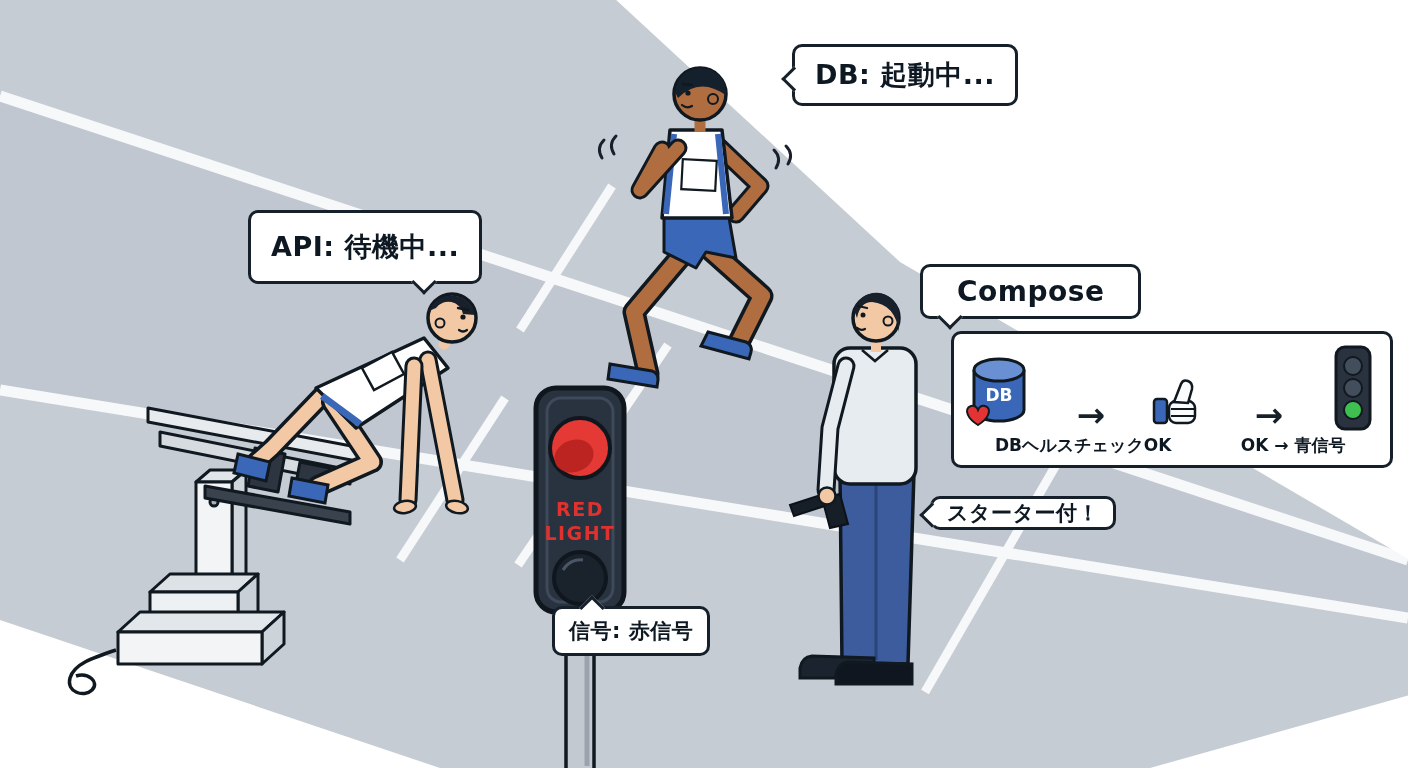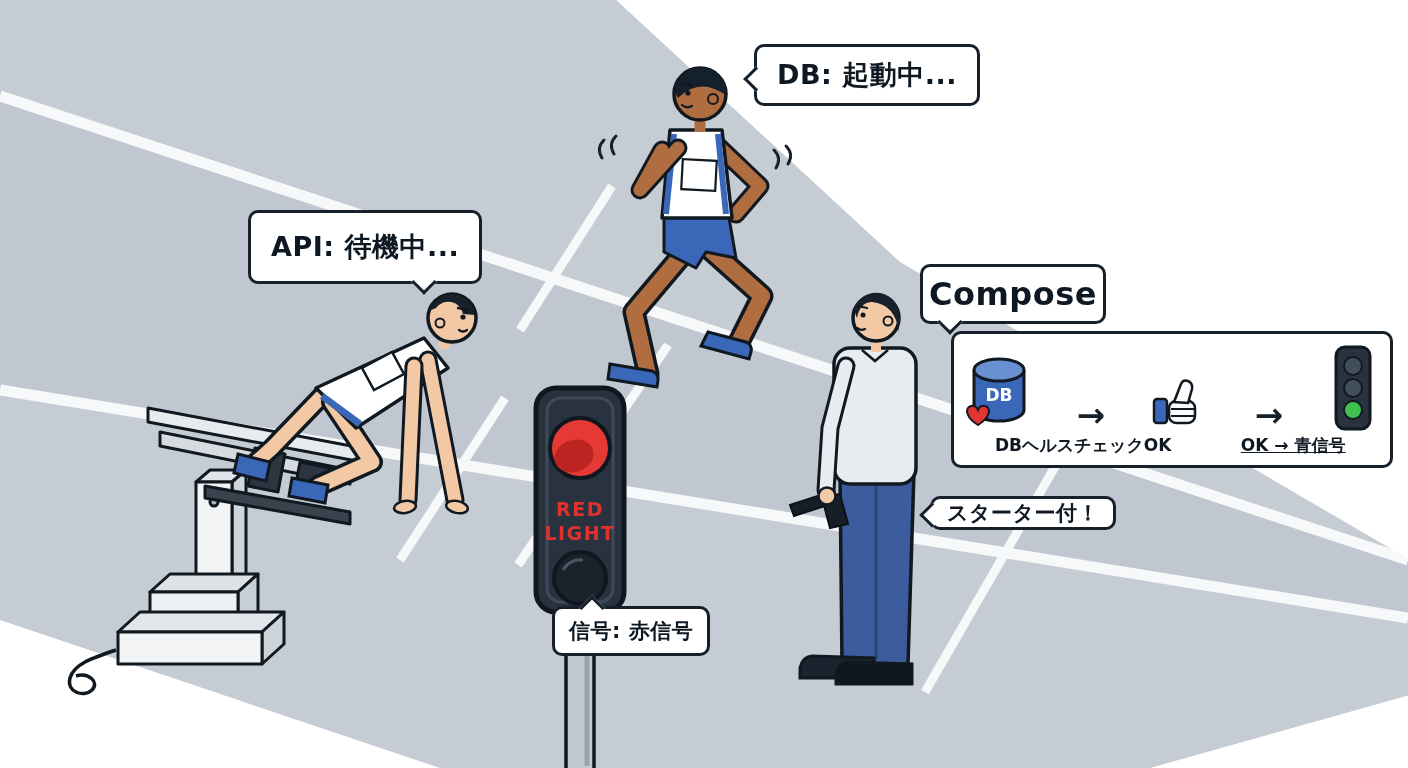--- a/index.html
+++ b/index.html
@@ -13,21 +13,21 @@
   .tail-left{left:-10px;top:55%;margin-top:-8px;border-left:3px solid #16202b;border-bottom:3px solid #16202b;transform:rotate(45deg);}
   .tail-down{bottom:-10px;border-left:3px solid #16202b;border-bottom:3px solid #16202b;transform:rotate(-45deg);}
   .tail-up{top:-10px;border-top:3px solid #16202b;border-right:3px solid #16202b;transform:rotate(-45deg);}
   .panel{position:absolute;left:951px;top:331px;width:412px;background:#ffffff;border:3px solid #16202b;
          border-radius:10px;z-index:5;padding:10px 12px 8px 12px;}
   .icons-row{display:flex;align-items:flex-end;justify-content:space-between;height:88px;}
   .arrow-glyph{font-size:34px;font-weight:700;color:#16202b;line-height:1;margin-top:-10px;}
   .captions-row{display:flex;margin-top:2px;gap:8px;}
   .caption{font-size:17px;font-weight:700;color:#0e1822;text-align:center;}
   .caption-left{width:58%;}
-  .caption-right{width:42%;text-decoration:underline;}
+  .caption-right{width:42%;}
 </style>
 </head>
 <body>
 
 <div class="stage">
 
   <svg class="scene" viewBox="0 0 1408 768">
 
     <g>
       <rect x="0" y="0" width="1408" height="768" fill="#c6ccd4"></rect>
@@ -146,31 +146,31 @@
       <line x1="876" y1="340" x2="876" y2="352" stroke="#f3c9a5" stroke-width="10"></line>
       <circle cx="876" cy="318" r="23" fill="#f3c9a5" stroke="#101820" stroke-width="3.5"></circle>
       <path d="M854,310 A23,23 0 0 1 899,312 L899,332 Q895,304 872,302 Q860,302 857,318 Z" fill="#17202b"></path>
       <circle cx="863" cy="315" r="2.5" fill="#101820"></circle>
       <line x1="858" y1="306" x2="867" y2="308" stroke="#101820" stroke-width="2.3" stroke-linecap="round"></line>
       <path d="M857,328 q4,3 8,1" fill="none" stroke="#101820" stroke-width="2.2" stroke-linecap="round"></path>
       <circle cx="888" cy="321" r="4.5" fill="#f3c9a5" stroke="#101820" stroke-width="2"></circle>
     </g>
   </svg>
 
-  <div class="bubble" style="left:754px;top:44px;font-size:27px;padding:10px 20px;">
+  <div class="bubble" style="left:792px;top:44px;font-size:27px;padding:10px 20px;">
     <span class="tail tail-left"></span>
     <span>DB: 起動中...</span>
   </div>
 
   <div class="bubble" style="left:248px;top:210px;font-size:27px;padding:16px 20px;">
     <span class="tail tail-down" style="left:72%;"></span>
     <span>API: 待機中...</span>
   </div>
 
-  <div class="bubble" style="left:920px;top:264px;font-size:32px;padding:8px 6px;">
+  <div class="bubble" style="left:920px;top:264px;font-size:28px;padding:8px 34px;">
     <span class="tail tail-down" style="left:18px;"></span>
     <span>Compose</span>
   </div>
 
   <div class="bubble" style="left:930px;top:496px;font-size:21px;padding:0 14px;text-align:right;">
     <span class="tail tail-left"></span>
     <span>スターター付！</span>
   </div>
 
   <div class="bubble" style="left:552px;top:606px;font-size:21px;padding:8px 14px;">

